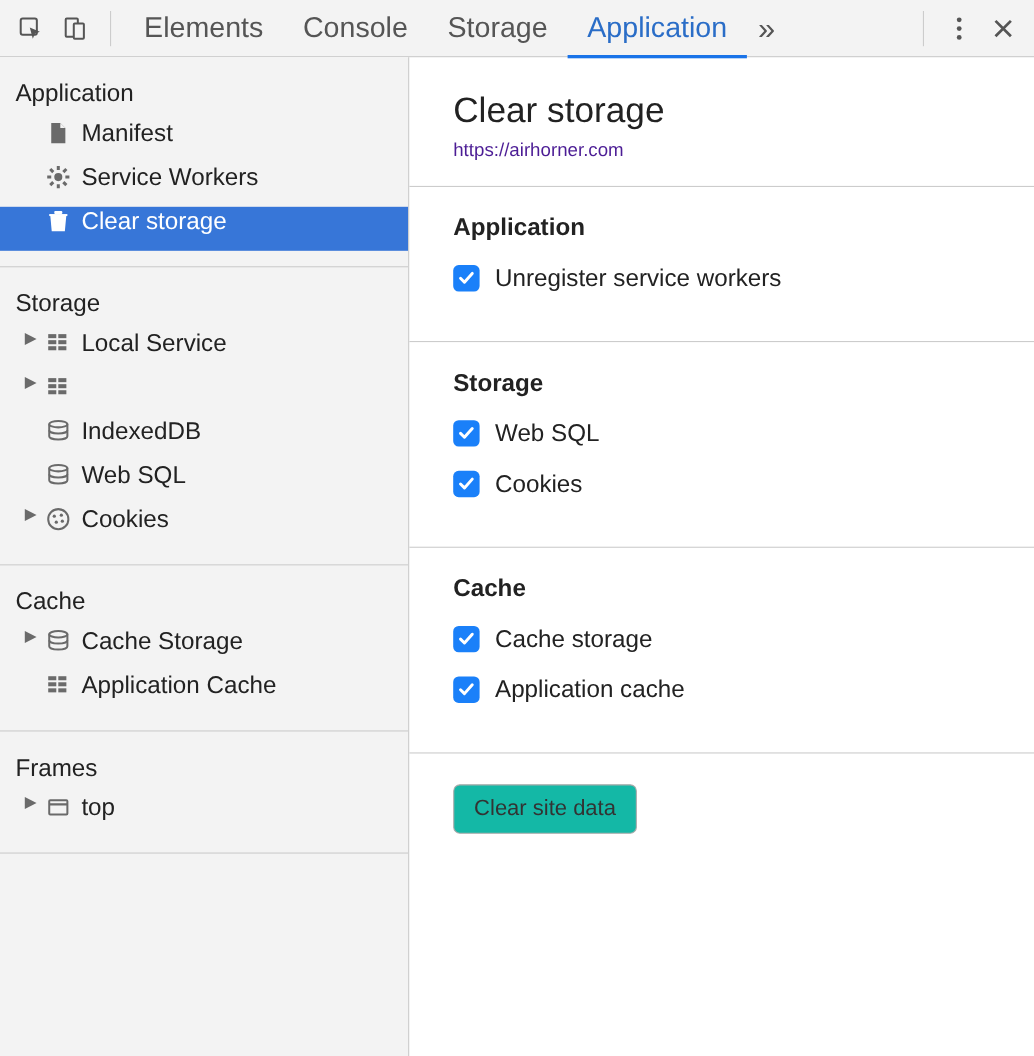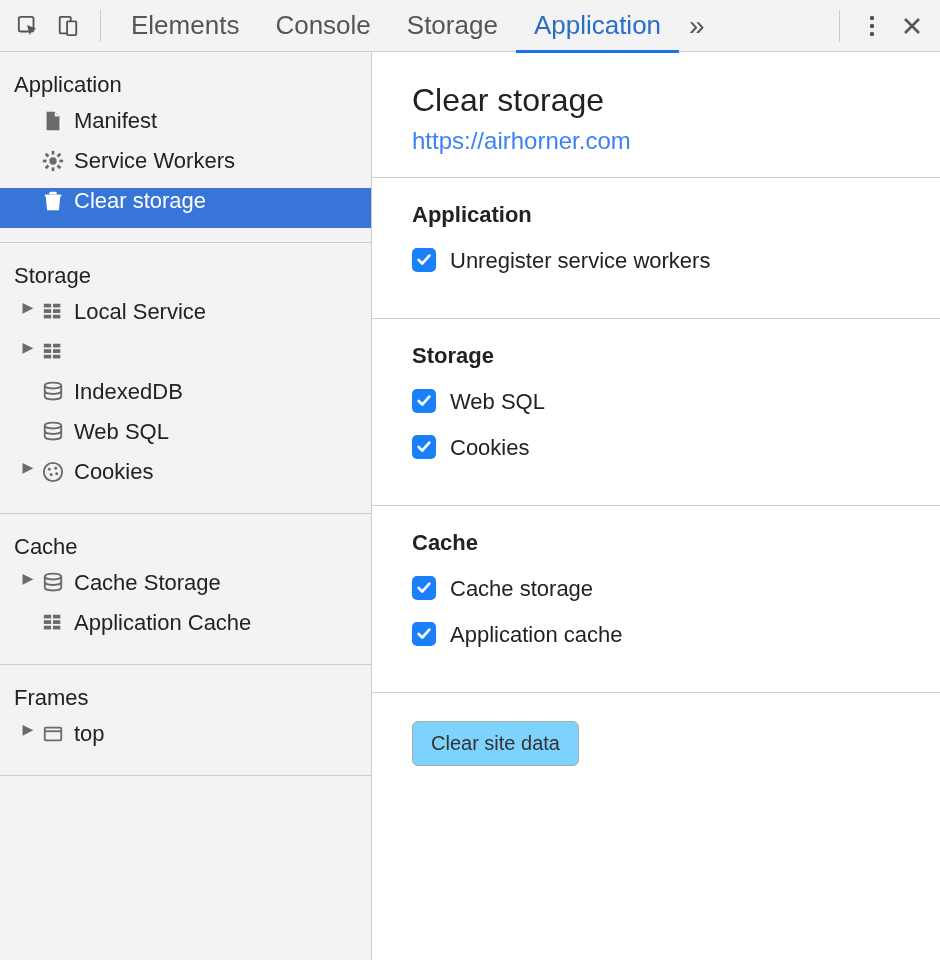--- a/index.html
+++ b/index.html
@@ -22,28 +22,28 @@
 .grp{border-bottom:1px solid #ccc;padding:10px 0 14px 0}
 .grp-title{font-size:22px;color:#222;padding:10px 14px}
 .item{display:flex;align-items:flex-start;height:40px;font-size:22px;color:#222;padding-left:20px;cursor:pointer}
 .item.sel{background:#3776d8;color:#fff}
 .arrow{width:16px;display:inline-flex;justify-content:center;color:#6a6a6a;font-size:14px}
 .item.sel .arrow{color:#fff}
 .icon{width:26px;height:26px;margin:0 8px 0 4px;display:inline-flex;align-items:center;justify-content:center;color:#6a6a6a}
 .item.sel .icon{color:#fff}
 
 .p-title{font-size:32px;color:#222;padding:30px 40px 8px}
-.p-sub{font-size:24px;color:#3b82f6;padding:0 40px 22px}
+.p-sub{font-size:17px;color:#4c1d95;padding:0 40px 22px}
 .sect{border-top:1px solid #ccc;padding:24px 40px}
 .sect h4{margin:0 0 18px 0;font-size:22px;font-weight:700;color:#222}
-.ck-row{display:flex;align-items:flex-start;margin:20px 0}
+.ck-row{display:flex;align-items:center;margin:20px 0}
 .ck{width:24px;height:24px;border-radius:5px;background:#1a80f9;display:flex;align-items:center;justify-content:center;color:#fff;margin-right:14px;cursor:pointer}
 .ck svg{width:16px;height:16px}
 .ck-label{font-size:22px;color:#222}
-.btn{display:inline-block;margin:4px 18px 0 0;padding:10px 18px;border:1px solid #aaa;border-radius:6px;background:#7dd3fc;font-size:20px;color:#333;cursor:pointer}
+.btn{display:inline-block;margin:4px 18px 0 0;padding:10px 18px;border:1px solid #aaa;border-radius:6px;background:#14b8a6;font-size:20px;color:#333;cursor:pointer}
 svg{display:block}
 </style>
 </head>
 <body>
 
 <div class="toolbar">
   <div class="tool-btn">
     <svg width="22" height="22" viewBox="0 0 24 24" fill="none" stroke="currentColor" stroke-width="2">
         <rect x="2" y="2" width="16" height="16" rx="2"></rect>
         <path d="M11 11 L21 15 L16 17 L14 22 Z" fill="currentColor" stroke="none"></path>

